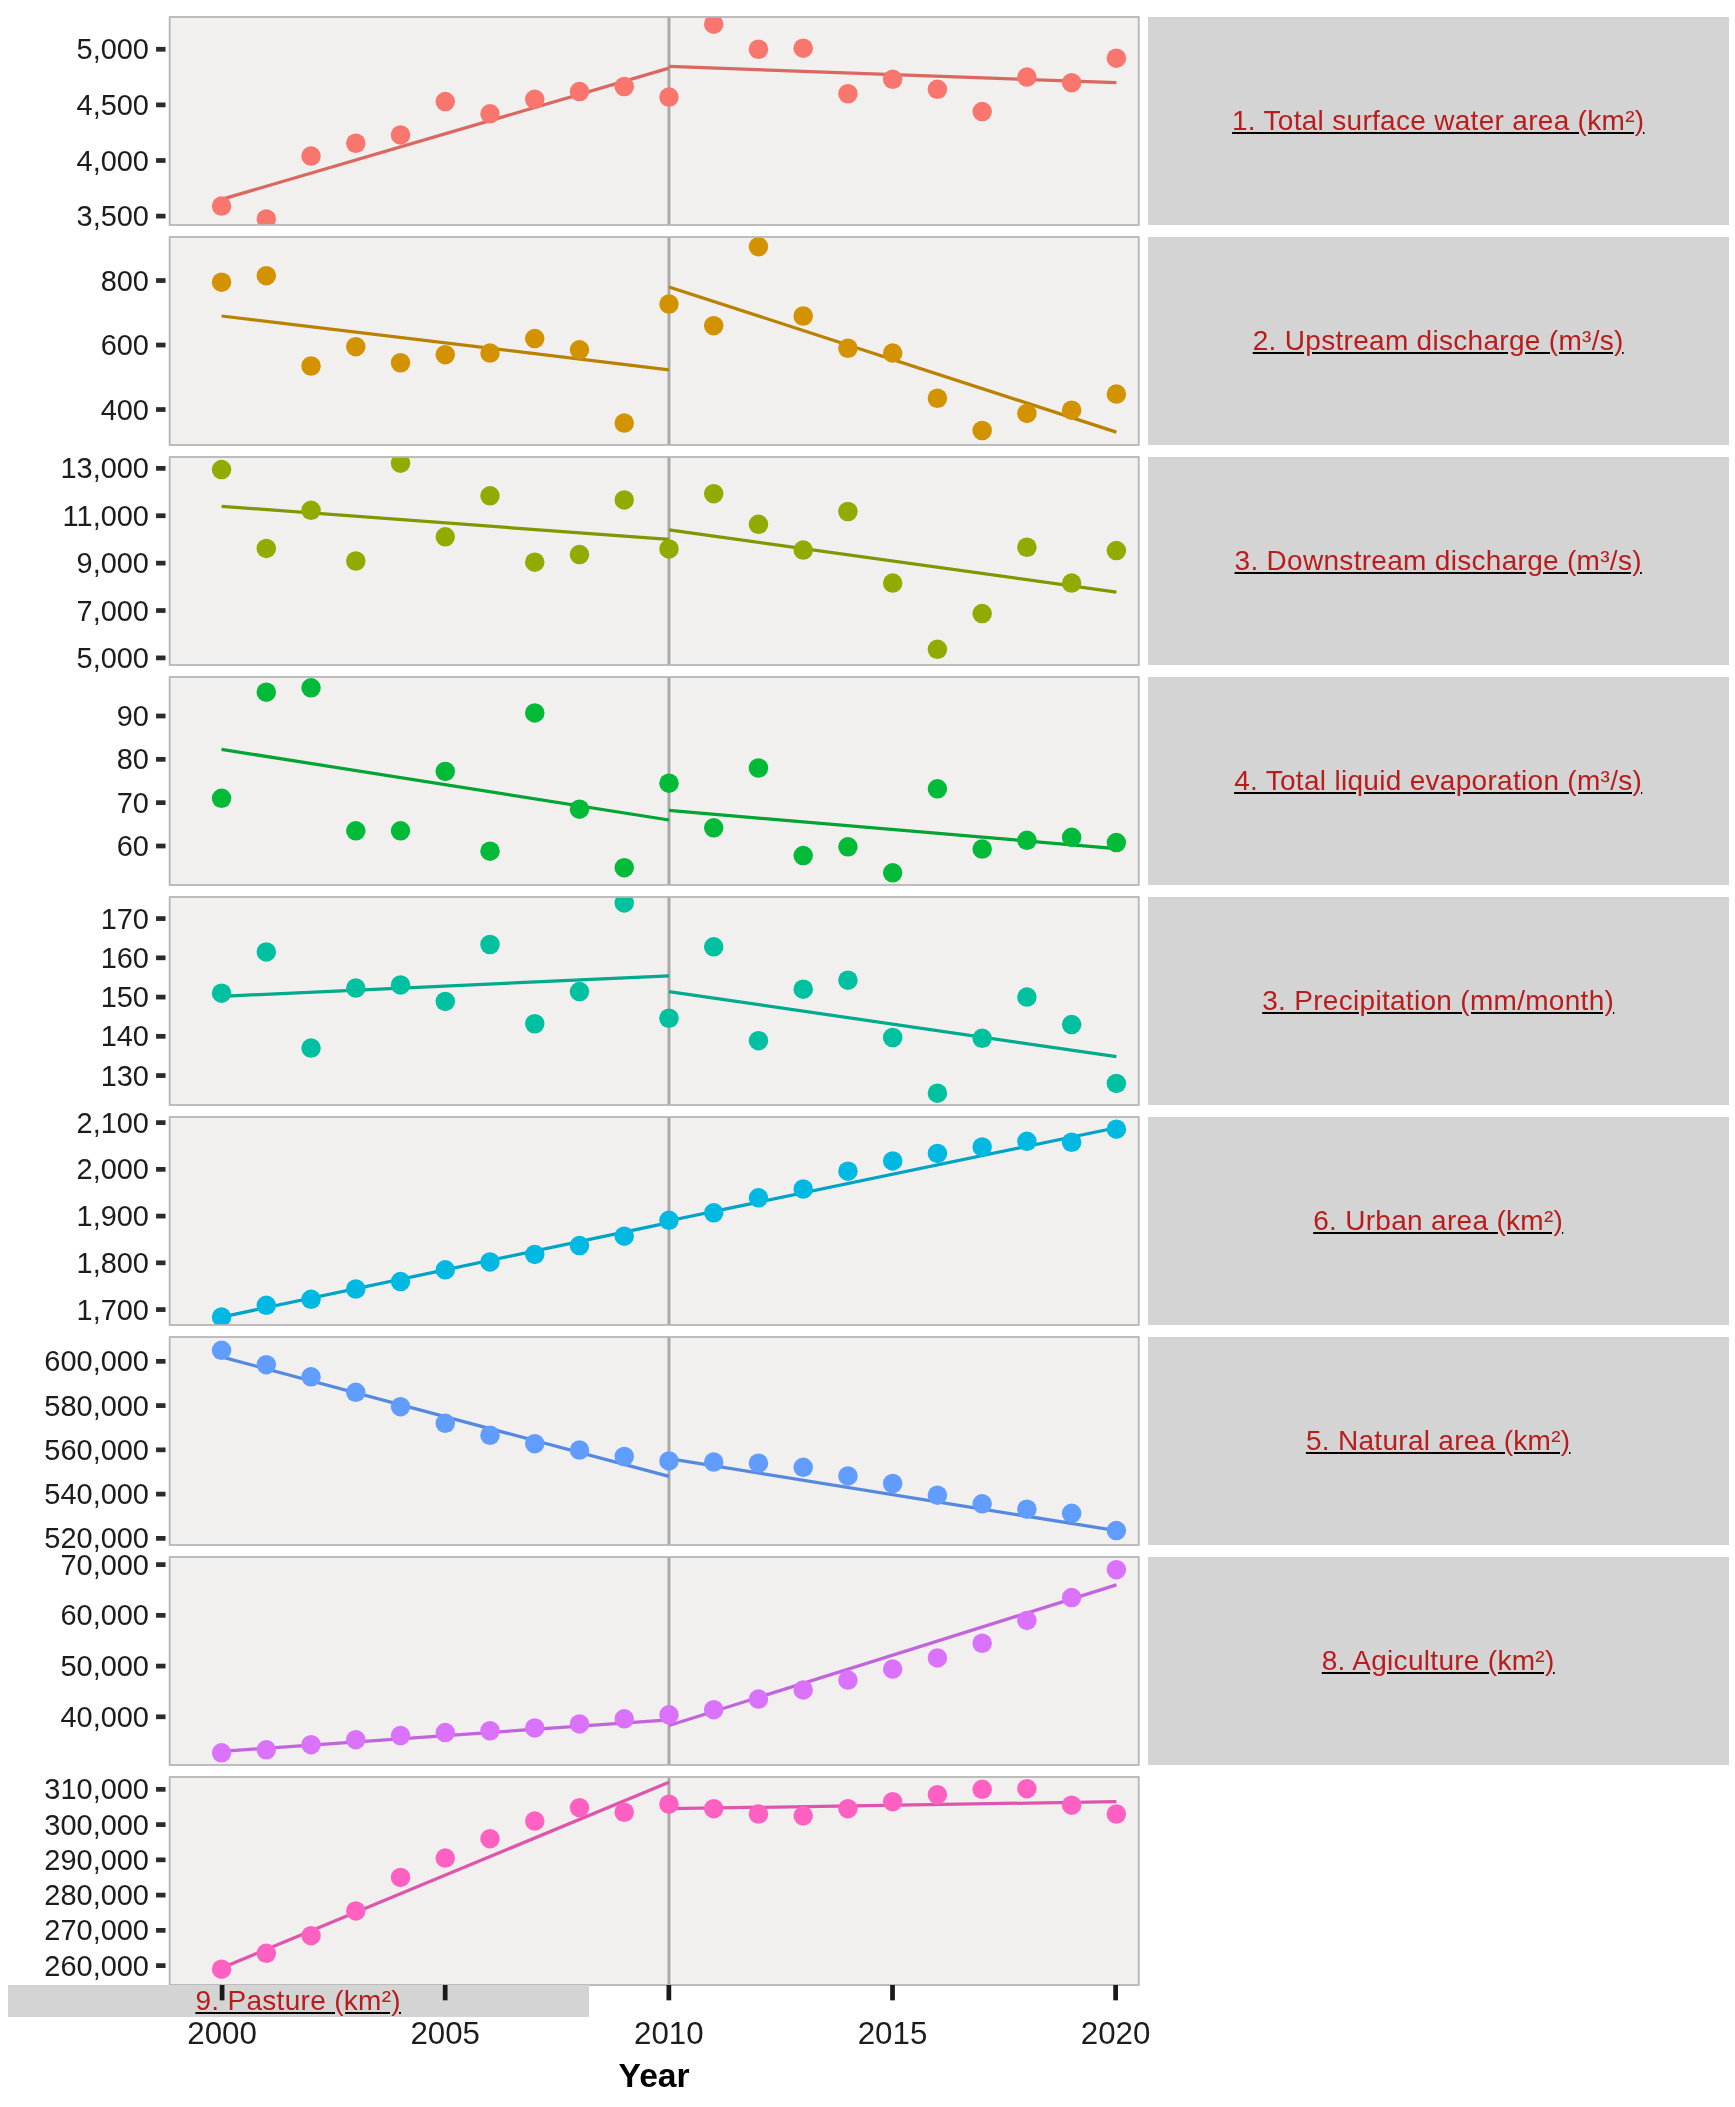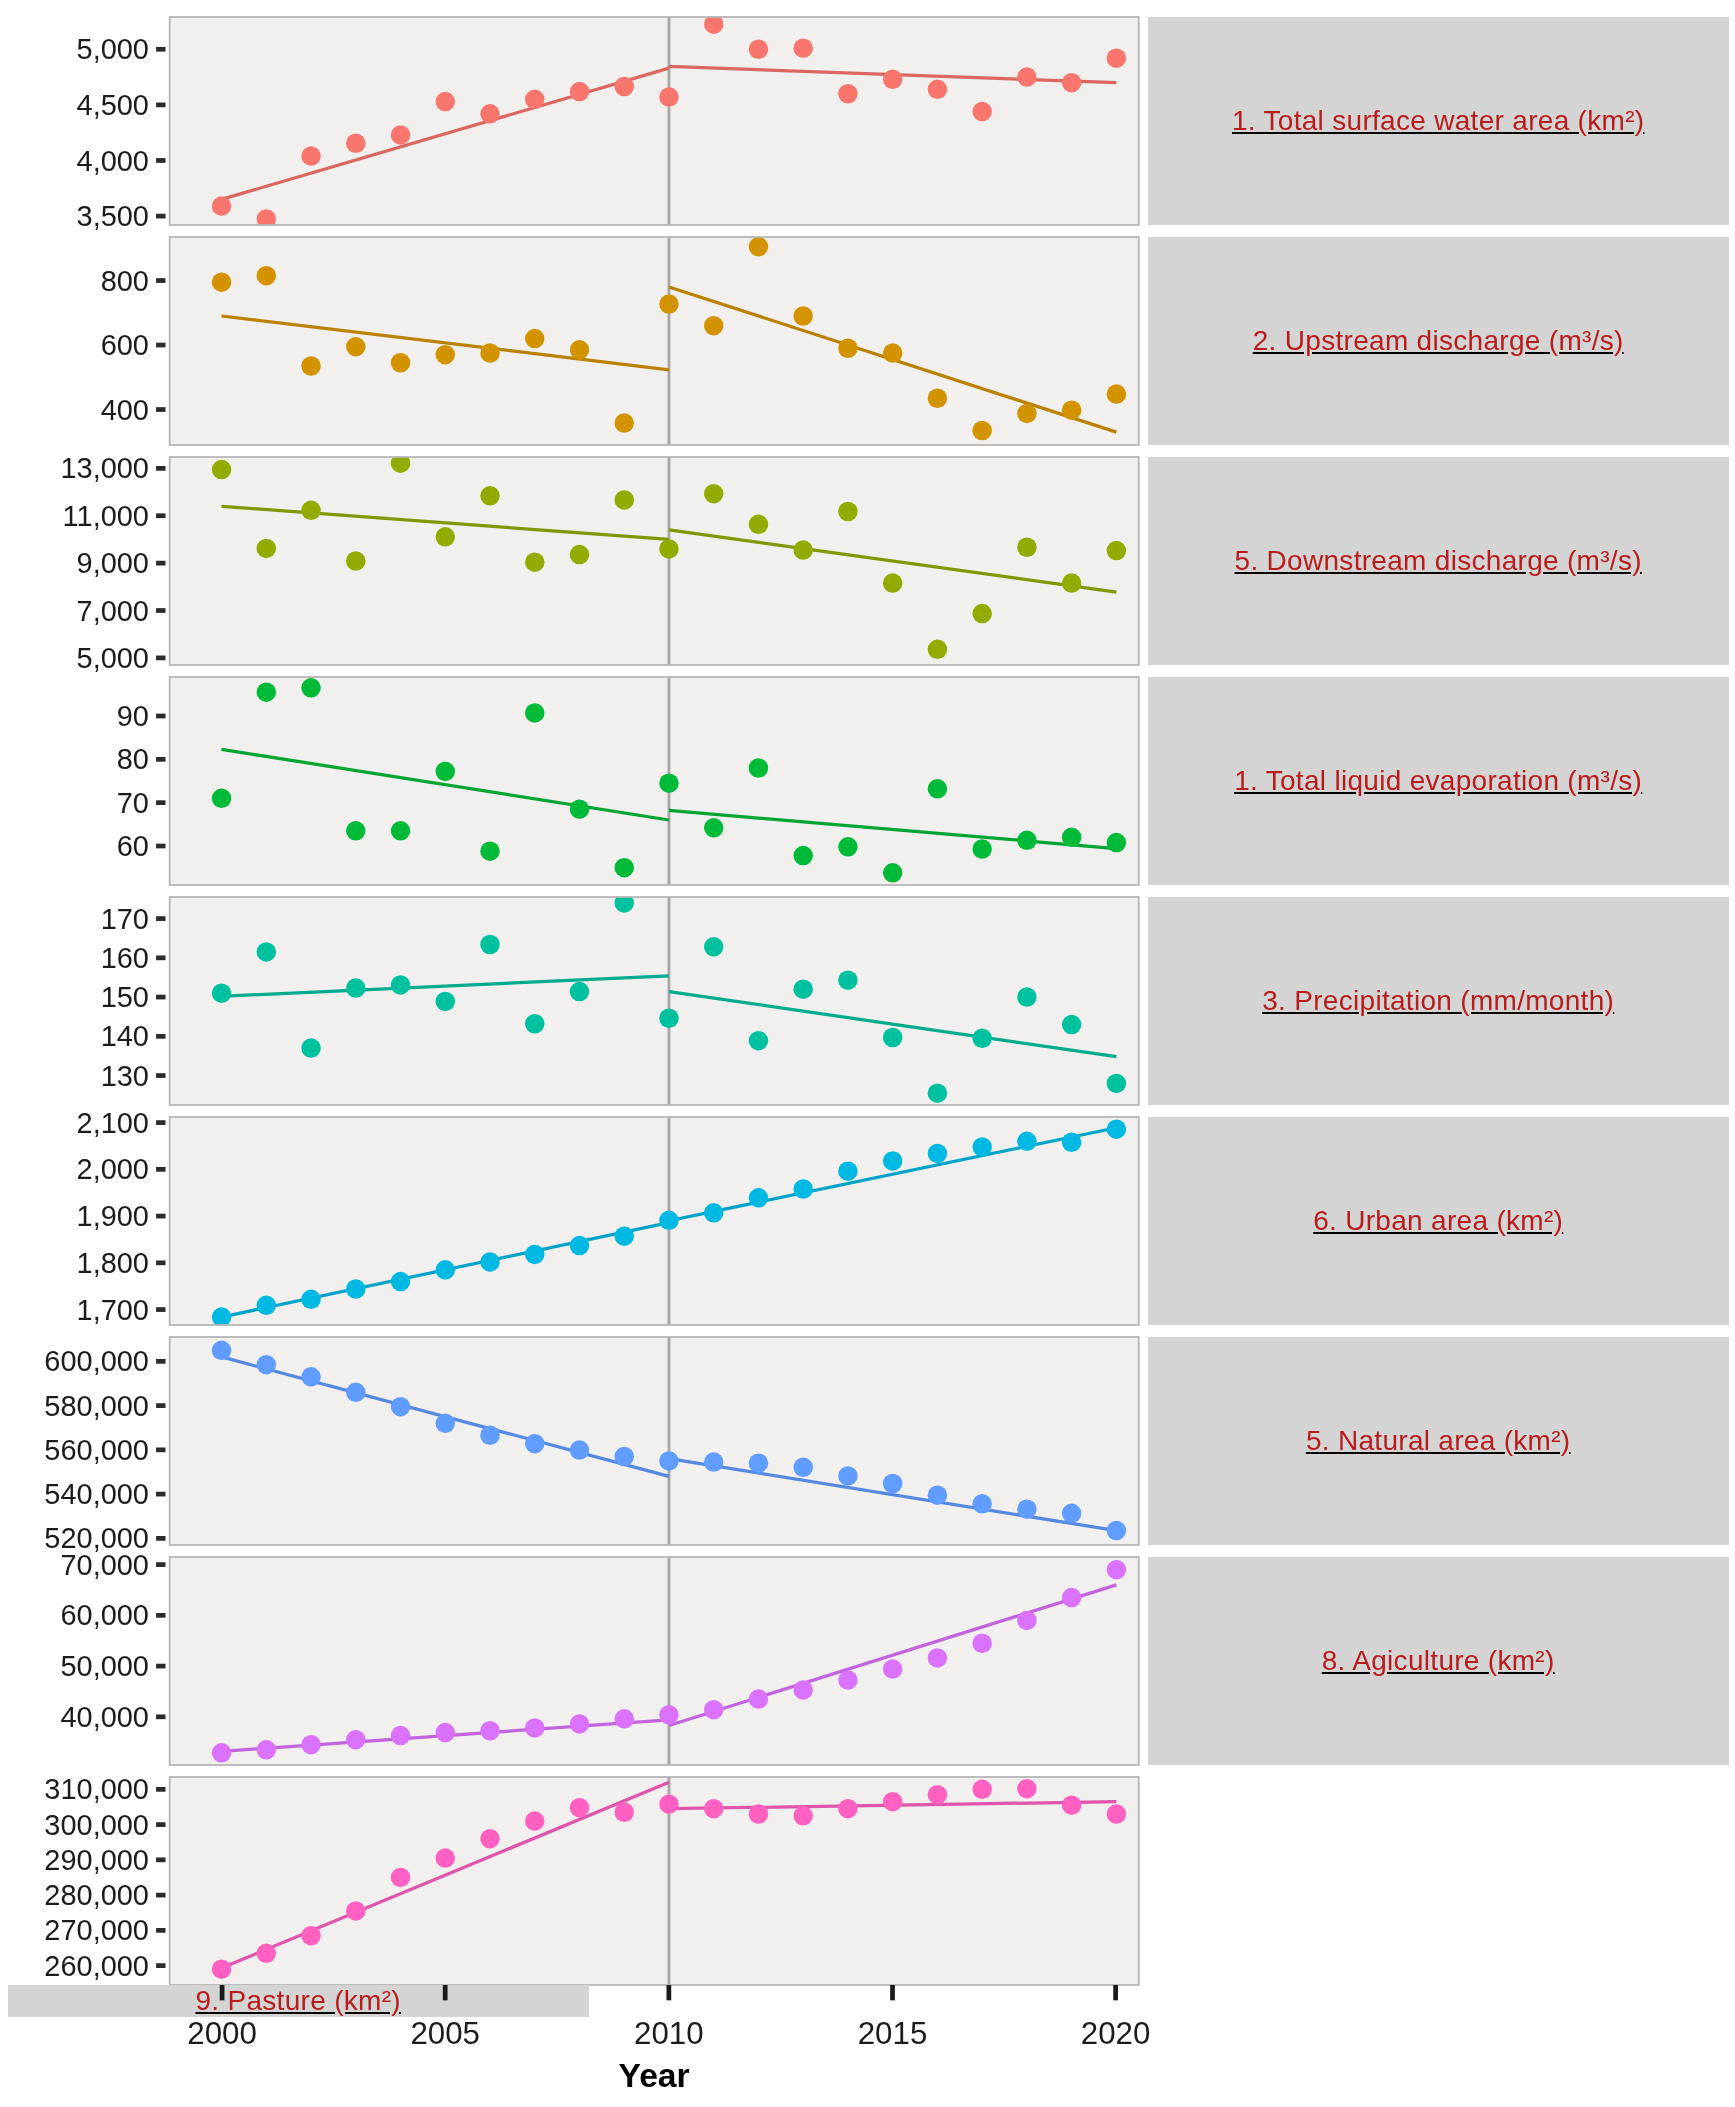--- a/index.html
+++ b/index.html
@@ -153,21 +153,21 @@
         <rect x="262" y="95.42596810933941" width="16" height="8" fill="#2b2b2b"></rect>
         <text x="250" y="116.42596810933941" font-size="49" fill="#1c1c1c" text-anchor="end">11,000</text>
         <rect x="262" y="175.60820045558089" width="16" height="8" fill="#2b2b2b"></rect>
         <text x="250" y="196.60820045558089" font-size="49" fill="#1c1c1c" text-anchor="end">9,000</text>
         <rect x="262" y="255.79043280182236" width="16" height="8" fill="#2b2b2b"></rect>
         <text x="250" y="276.79043280182236" font-size="49" fill="#1c1c1c" text-anchor="end">7,000</text>
         <rect x="262" y="335.9726651480638" width="16" height="8" fill="#2b2b2b"></rect>
         <text x="250" y="356.9726651480638" font-size="49" fill="#1c1c1c" text-anchor="end">5,000</text>
       </svg>
     <div class="strip">
-        <span>5. Downstream  discharge (m³/s)</span>
+        <span>3. Downstream  discharge (m³/s)</span>
       </div>
   </div>
   <div class="row">
     <svg class="panel" viewBox="0 0 1925 352" width="1140" height="208">
         <defs>
           <clipPath id="clip3">
             <rect x="285" y="0" width="1640" height="352"></rect>
           </clipPath>
         </defs>
         <rect x="285" y="0" width="1640" height="352" fill="#f1f0ef"></rect>
@@ -201,21 +201,21 @@
         <rect x="262" y="62" width="16" height="8" fill="#2b2b2b"></rect>
         <text x="250" y="83" font-size="49" fill="#1c1c1c" text-anchor="end">90</text>
         <rect x="262" y="135.33333333333331" width="16" height="8" fill="#2b2b2b"></rect>
         <text x="250" y="156.33333333333331" font-size="49" fill="#1c1c1c" text-anchor="end">80</text>
         <rect x="262" y="208.66666666666666" width="16" height="8" fill="#2b2b2b"></rect>
         <text x="250" y="229.66666666666666" font-size="49" fill="#1c1c1c" text-anchor="end">70</text>
         <rect x="262" y="282" width="16" height="8" fill="#2b2b2b"></rect>
         <text x="250" y="303" font-size="49" fill="#1c1c1c" text-anchor="end">60</text>
       </svg>
     <div class="strip">
-        <span>1. Total liquid evaporation (m³/s)</span>
+        <span>4. Total liquid evaporation (m³/s)</span>
       </div>
   </div>
   <div class="row">
     <svg class="panel" viewBox="0 0 1925 352" width="1140" height="208">
         <defs>
           <clipPath id="clip4">
             <rect x="285" y="0" width="1640" height="352"></rect>
           </clipPath>
         </defs>
         <rect x="285" y="0" width="1640" height="352" fill="#f1f0ef"></rect>

